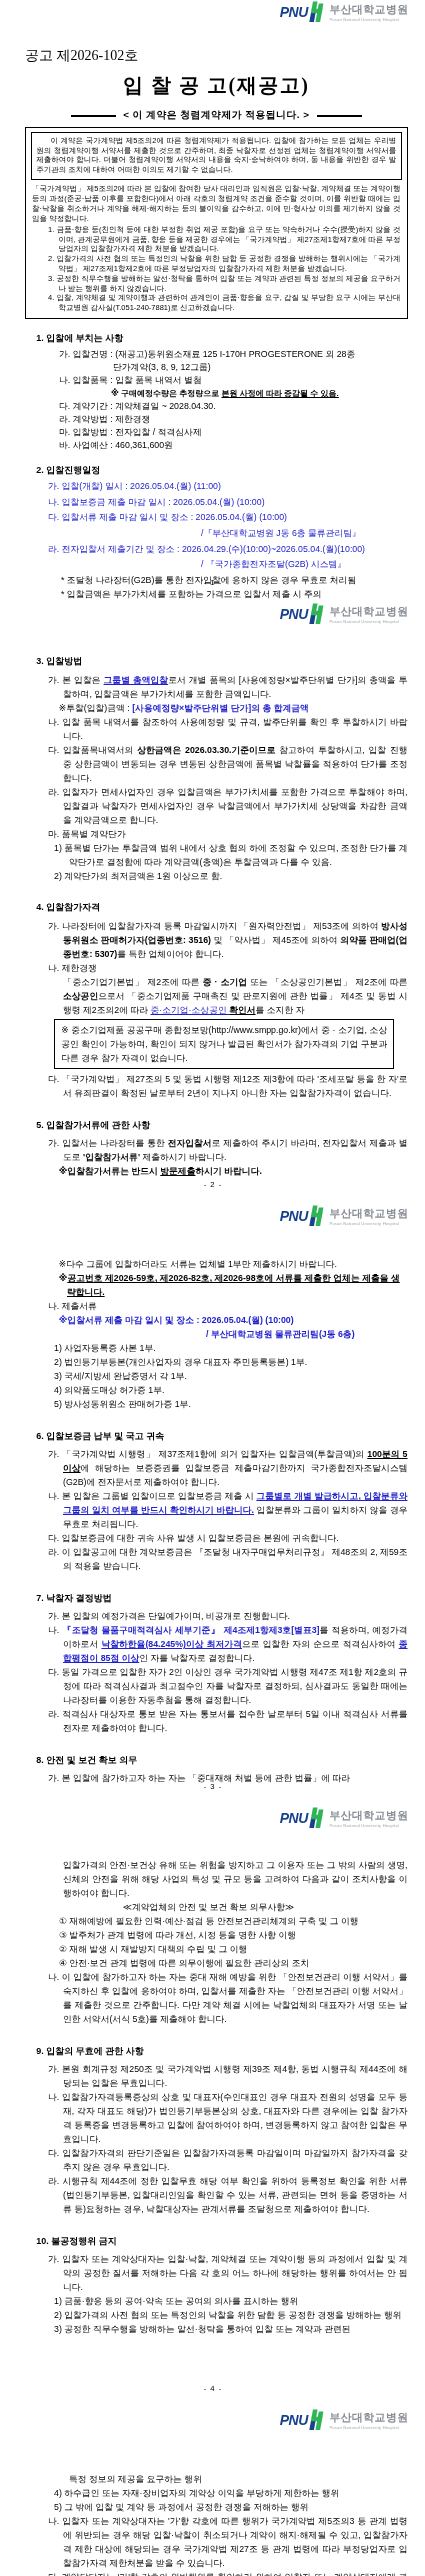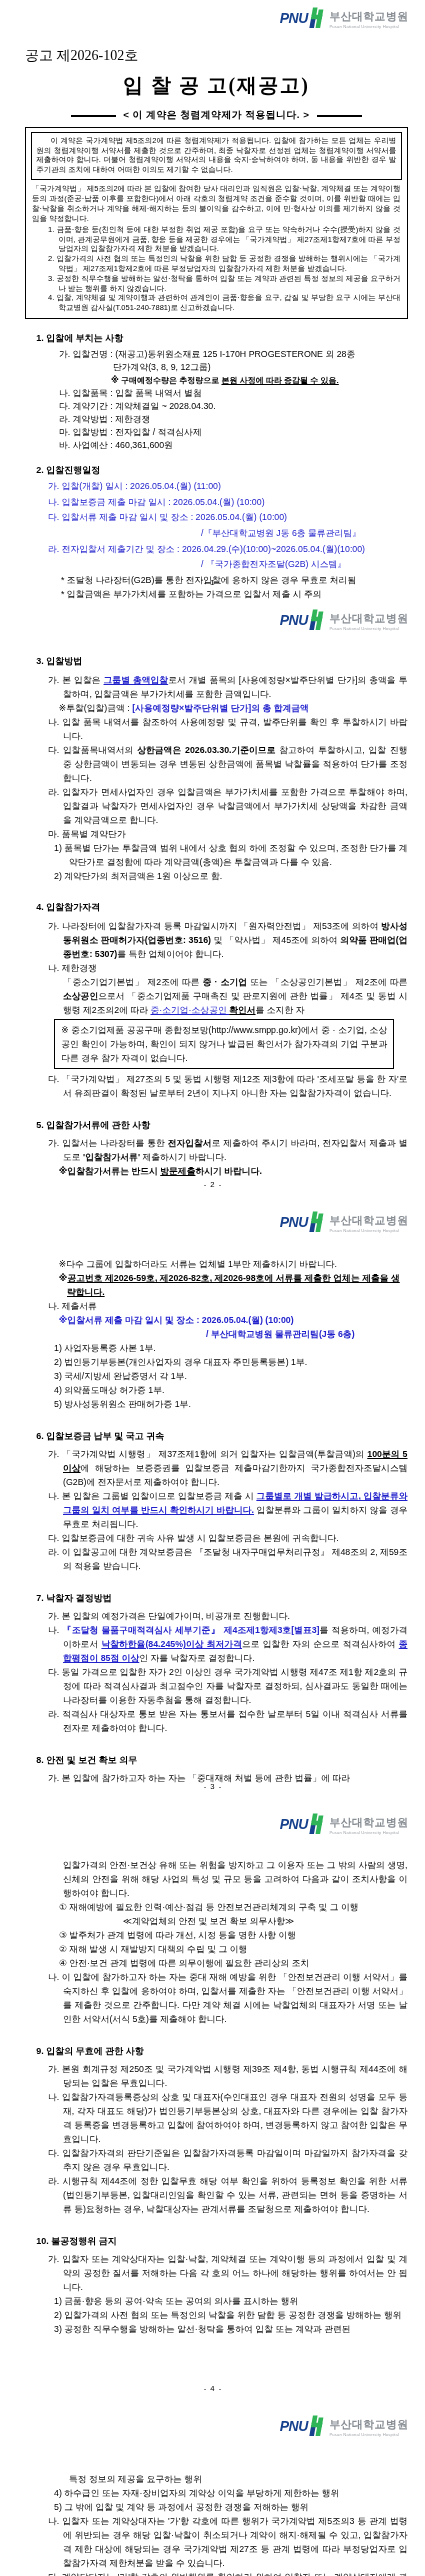--- a/index.html
+++ b/index.html
@@ -1,20 +1,20 @@
 <!DOCTYPE html>
 <html style="font-size:8.2px"><head>
 <meta charset="utf-8">
 <style>
   html,body{margin:0;padding:0;background:#fff;}
   body{width:426px;font-family:"Liberation Sans","DejaVu Sans",sans-serif;color:#000;}
   .doc{width:426px;}
   .page{position:relative;width:426px;height:602px;background:#fff;overflow:hidden;box-sizing:border-box;padding:0 18.5px 0 25px;}
   
-  .logo{position:absolute;top:7px;right:17.5px;display:flex;align-items:flex-end;}
+  .logo{position:absolute;top:1px;right:17.5px;display:flex;align-items:center;}
   .logo-mark{display:flex;align-items:center;}
   .logo-pnu{font-style:italic;font-weight:bold;font-size:14px;color:#17418d;letter-spacing:-0.5px;line-height:20.6px;}
   .logo-h{margin-left:-1.5px;display:block;}
   .logo-names{margin-left:4.6px;padding-top:1.5px;}
   .logo-ko{font-size:10.8px;font-weight:bold;color:#888e94;letter-spacing:0.5px;line-height:12.4px;}
   .logo-en{font-size:4.1px;color:#a0a5aa;margin-top:1px;letter-spacing:0.2px;}
   
   .notice-no{margin-top:47px;font-family:"Liberation Serif","DejaVu Serif",serif;font-size:14px;}
   .main-title{margin-top:7.2px;text-align:center;font-family:"Liberation Serif","DejaVu Serif",serif;font-size:20px;font-weight:bold;letter-spacing:1.5px;}
   .banner-row{display:flex;align-items:center;justify-content:center;margin-top:10.3px;}
@@ -91,22 +91,22 @@
         <div class="pi">1. 금품·향응 등(친인척 등에 대한 부정한 취업 제공 포함)을 요구 또는 약속하거나 수수(授受)하지 않을 것이며, 관계공무원에게 금품, 향응 등을 제공한 경우에는 「국가계약법」 제27조제1항제7호에 따른 부정당업자의 입찰참가자격 제한 처분을 받겠습니다.</div>
         <div class="pi">2. 입찰가격의 사전 협의 또는 특정인의 낙찰을 위한 담합 등 공정한 경쟁을 방해하는 행위시에는 「국가계약법」 제27조제1항제2호에 따른 부정당업자의 입찰참가자격 제한 처분을 받겠습니다.</div>
         <div class="pi">3. 공정한 직무수행을 방해하는 알선·청탁을 통하여 입찰 또는 계약과 관련된 특정 정보의 제공을 요구하거나 받는 행위를 하지 않겠습니다.</div>
         <div class="pi">4. 입찰, 계약체결 및 계약이행과 관련하여 관계인이 금품·향응을 요구, 갑질 및 부당한 요구 시에는 부산대학교병원 감사실(T.051-240-7881)로 신고하겠습니다.</div>
       </div>
     </div>
 
     <div class="sec t">1. 입찰에 부치는 사항</div>
     <div class="t ga1">가. 입찰건명 : (재공고)동위원소재료 125 I-170H PROGESTERONE 외 28종</div>
     <div class="t s1cont">단가계약(3, 8, 9, 12그룹)</div>
+    <div class="t ga1">나. 입찰품목 : 입찰 품목 내역서 별첨</div>
     <div class="t s1note"><span>※ 구매예정수량은 추정량으로 </span><span class="ul">본원 사정에 따라 증감될 수 있음.</span></div>
-    <div class="t ga1">나. 입찰품목 : 입찰 품목 내역서 별첨</div>
     <div class="t ga1">다. 계약기간 : 계약체결일 ~ 2028.04.30.</div>
     <div class="t ga1">라. 계약방법 : 제한경쟁</div>
     <div class="t ga1">마. 입찰방법 : 전자입찰 / 적격심사제</div>
     <div class="t ga1">바. 사업예산 : 460,361,600원</div>
 
     <div class="sec t">2. 입찰진행일정</div>
     <div class="t s2item blue">가. 입찰(개찰) 일시 : 2026.05.04.(월) (11:00)</div>
     <div class="t s2item blue">나. 입찰보증금 제출 마감 일시 : 2026.05.04.(월) (10:00)</div>
     <div class="t s2item blue">다. 입찰서류 제출 마감 일시 및 장소 : 2026.05.04.(월) (10:00)</div>
     <div class="t s2cont blue">/『부산대학교병원 J동 6층 물류관리팀』</div>
@@ -222,22 +222,22 @@
           </g>
         </svg>
       </div>
       <div class="logo-names">
         <div class="logo-ko">부산대학교병원</div>
         <div class="logo-en">Pusan National University Hospital</div>
       </div>
     </div>
 
     <div class="t cont-ga" style="margin-top:52px;">입찰가격의 안전·보건상 유해 또는 위험을 방지하고 그 이용자 또는 그 밖의 사람의 생명, 신체의 안전을 위해 해당 사업의 특성 및 규모 등을 고려하여 다음과 같이 조치사항을 이행하여야 합니다.</div>
+    <div class="t center-sub">≪계약업체의 안전 및 보건 확보 의무사항≫</div>
     <div class="t circ">① 재해예방에 필요한 인력·예산·점검 등 안전보건관리체계의 구축 및 그 이행</div>
-    <div class="t center-sub">≪계약업체의 안전 및 보건 확보 의무사항≫</div>
     <div class="t circ">③ 발주처가 관계 법령에 따라 개선, 시정 등을 명한 사항 이행</div>
     <div class="t circ">② 재해 발생 시 재발방지 대책의 수립 및 그 이행</div>
     <div class="t circ">④ 안전·보건 관계 법령에 따른 의무이행에 필요한 관리상의 조치</div>
     <div class="t ga">나. 이 입찰에 참가하고자 하는 자는 중대 재해 예방을 위한 「안전보건관리 이행 서약서」를 숙지하신 후 입찰에 응하여야 하며, 입찰서를 제출한 자는 「안전보건관리 이행 서약서」를 제출한 것으로 간주합니다. 다만 계약 체결 시에는 낙찰업체의 대표자가 서명 또는 날인한 서약서(서식 5호)를 제출해야 합니다.</div>
 
     <div class="sec t">9. 입찰의 무효에 관한 사항</div>
     <div class="t ga">가. 본원 회계규정 제250조 및 국가계약법 시행령 제39조 제4항, 동법 시행규칙 제44조에 해당되는 입찰은 무효입니다.</div>
     <div class="t ga">나. 입찰참가자격등록증상의 상호 및 대표자(수인대표인 경우 대표자 전원의 성명을 모두 등재, 각자 대표도 해당)가 법인등기부등본상의 상호, 대표자와 다른 경우에는 입찰 참가자격 등록증을 변경등록하고 입찰에 참여하여야 하며, 변경등록하지 않고 참여한 입찰은 무효입니다.</div>
     <div class="t ga">다. 입찰참가자격의 판단기준일은 입찰참가자격등록 마감일이며 마감일까지 참가자격을 갖추지 않은 경우 무효입니다.</div>
     <div class="t ga">라. 시행규칙 제44조에 정한 입찰무효 해당 여부 확인을 위하여 등록정보 확인을 위한 서류(법인등기부등본, 입찰대리인임을 확인할 수 있는 서류, 관련되는 면허 등을 증명하는 서류 등)요청하는 경우, 낙찰대상자는 관계서류를 조달청으로 제출하여야 합니다.</div>

